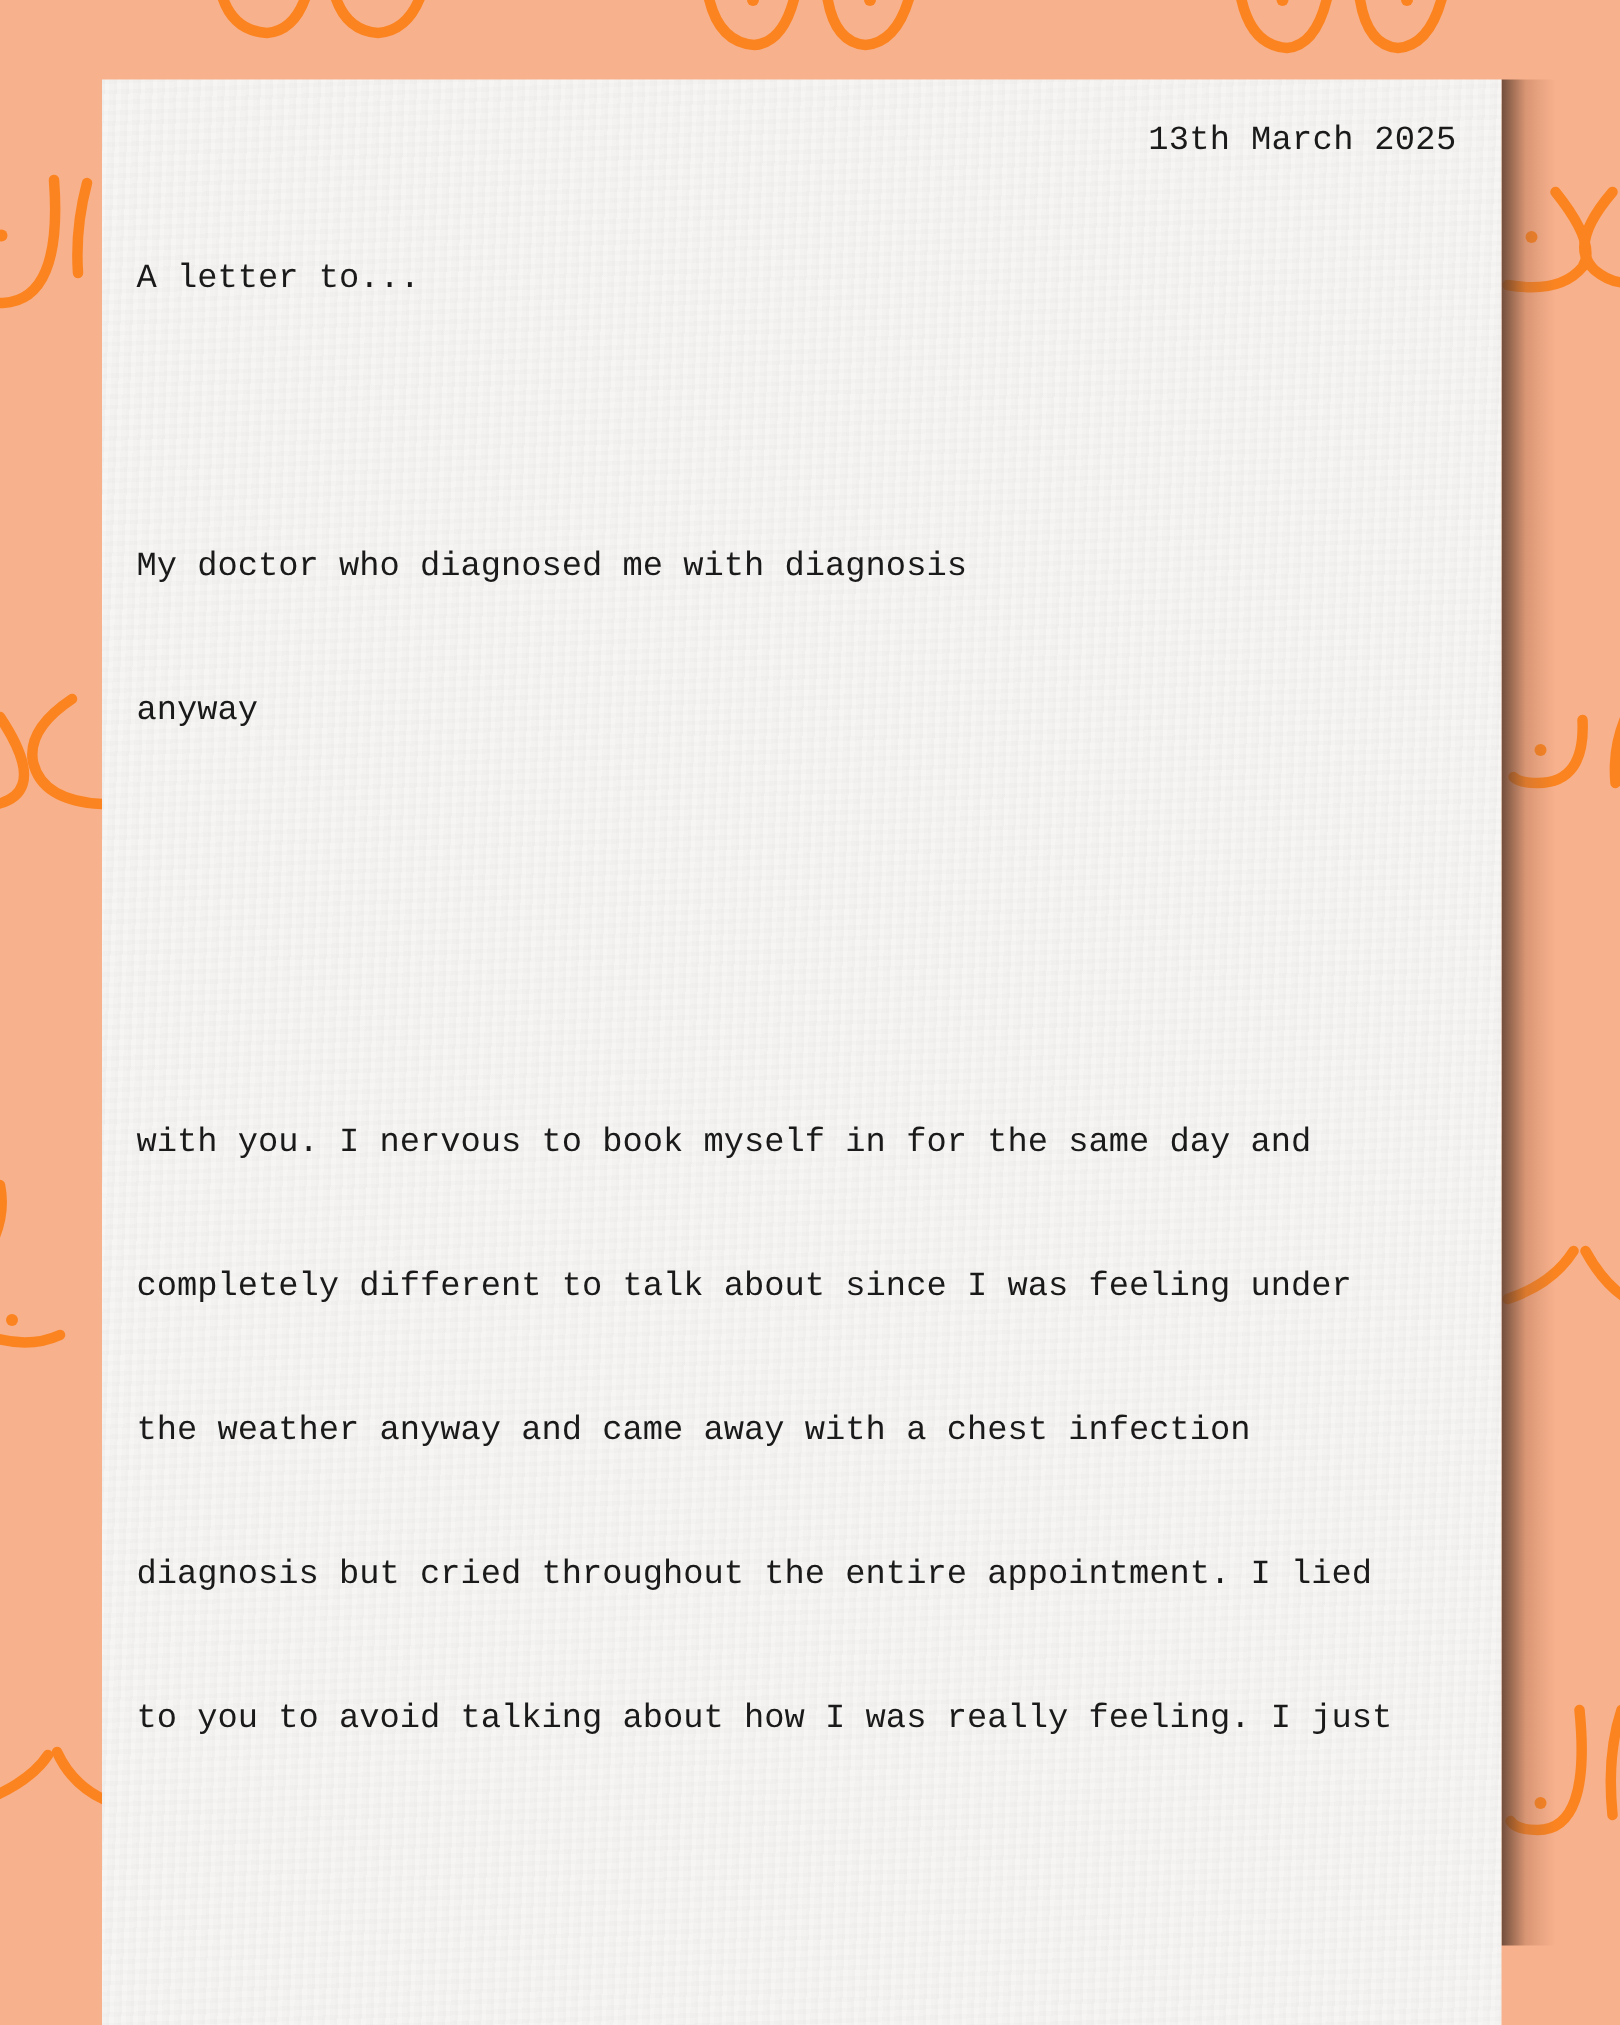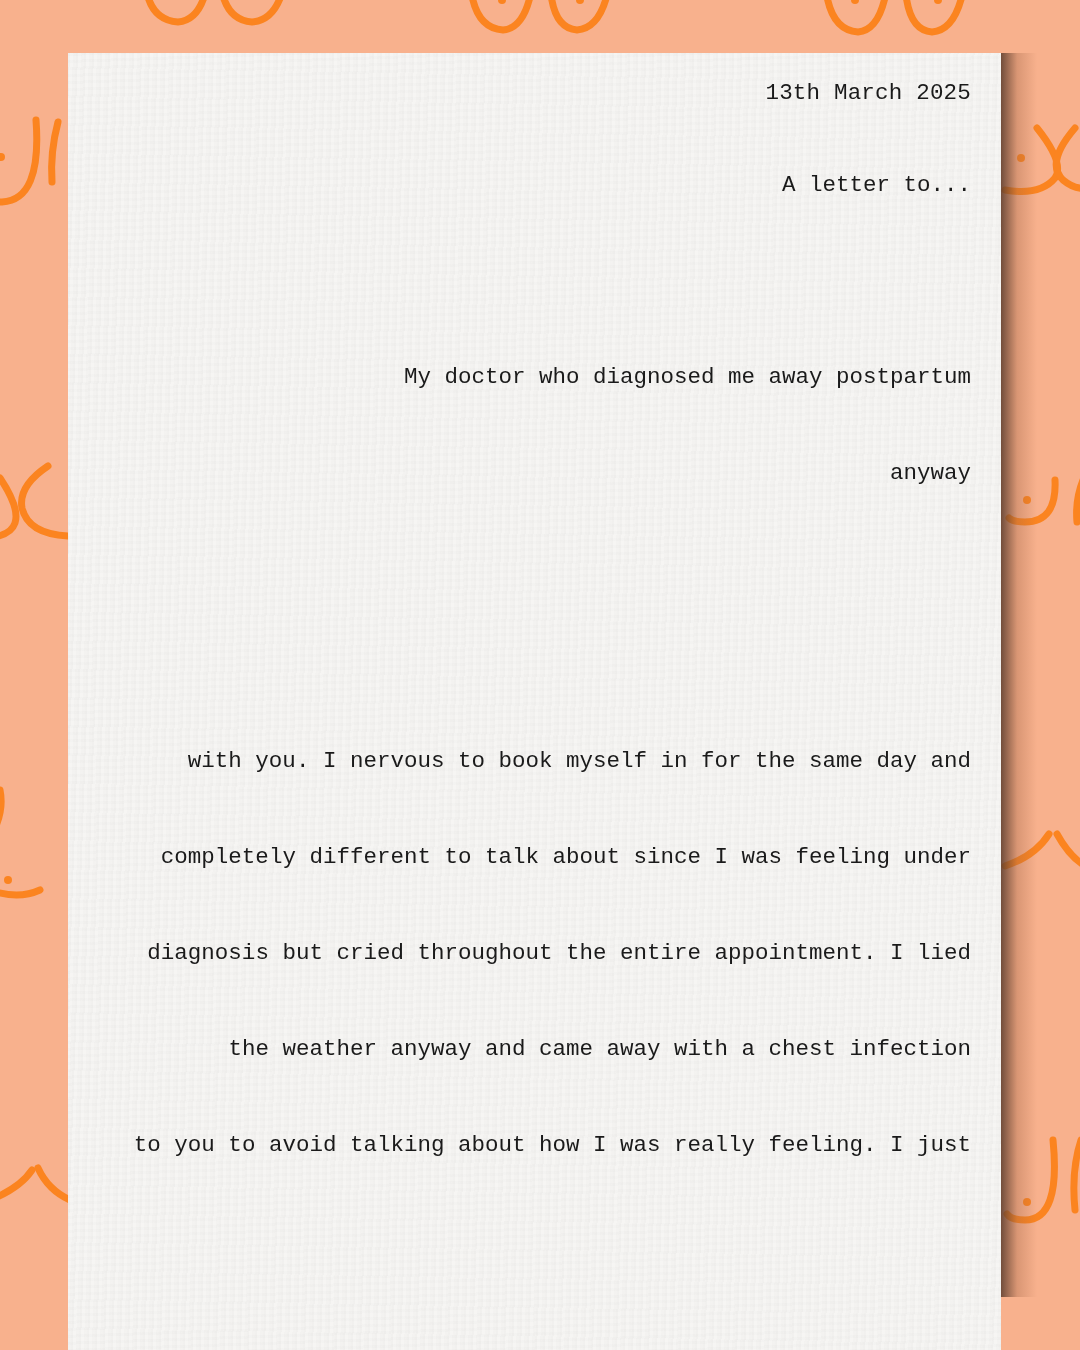--- a/index.html
+++ b/index.html
@@ -26,21 +26,21 @@
     padding-left: 36px;
   }
   .date {
     position: absolute; right: 30px; top: 24px;
     font-size: 22.5px; color: #1a1a1a; letter-spacing: 0.2px; line-height: 32px;
   }
   .body-text {
     position: absolute; left: 23px; top: 52px; width: 880px;
     font-size: 22.5px; line-height: 32px; color: #1a1a1a; white-space: pre-wrap;
   }
-  .line { display: block; height: 32px; white-space: pre; text-align: right; }
+  .line { display: block; height: 32px; white-space: pre; }
   .gap { display: block; height: 32px; }
 </style>
 </head>
 <body>
 
 <div class="deco" style="left:140px;top:-20px;">
   <svg width="150" height="45">
       <path d="M5 0 Q8 40 38 42 Q62 40 68 0"></path>
       <path d="M80 0 Q84 40 112 42 Q138 40 145 0"></path>
       <circle cx="34" cy="4" r="4"></circle>
@@ -148,29 +148,29 @@
 </div>
 
 <div class="paper-shadow"></div>
 
 <div class="paper">
   <div class="date">13th March 2025</div>
 
   <div class="body-text">
     <span class="line">A letter to...</span>
     <span class="gap"></span>
-    <span class="line">My doctor who diagnosed me away postpartum</span>
+    <span class="line">My doctor who diagnosed me with diagnosis</span>
     <span class="line">anyway</span>
     <span class="gap"></span>
 
     <div>
       <span class="line">with you. I nervous to book myself in for the same day and</span>
       <span class="line">completely different to talk about since I was feeling under</span>
+      <span class="line">the weather anyway and came away with a chest infection</span>
       <span class="line">diagnosis but cried throughout the entire appointment. I lied</span>
-      <span class="line">the weather anyway and came away with a chest infection</span>
       <span class="line">to you to avoid talking about how I was really feeling. I just</span>
       
       
     </div>
     
 
     
     
 
     

